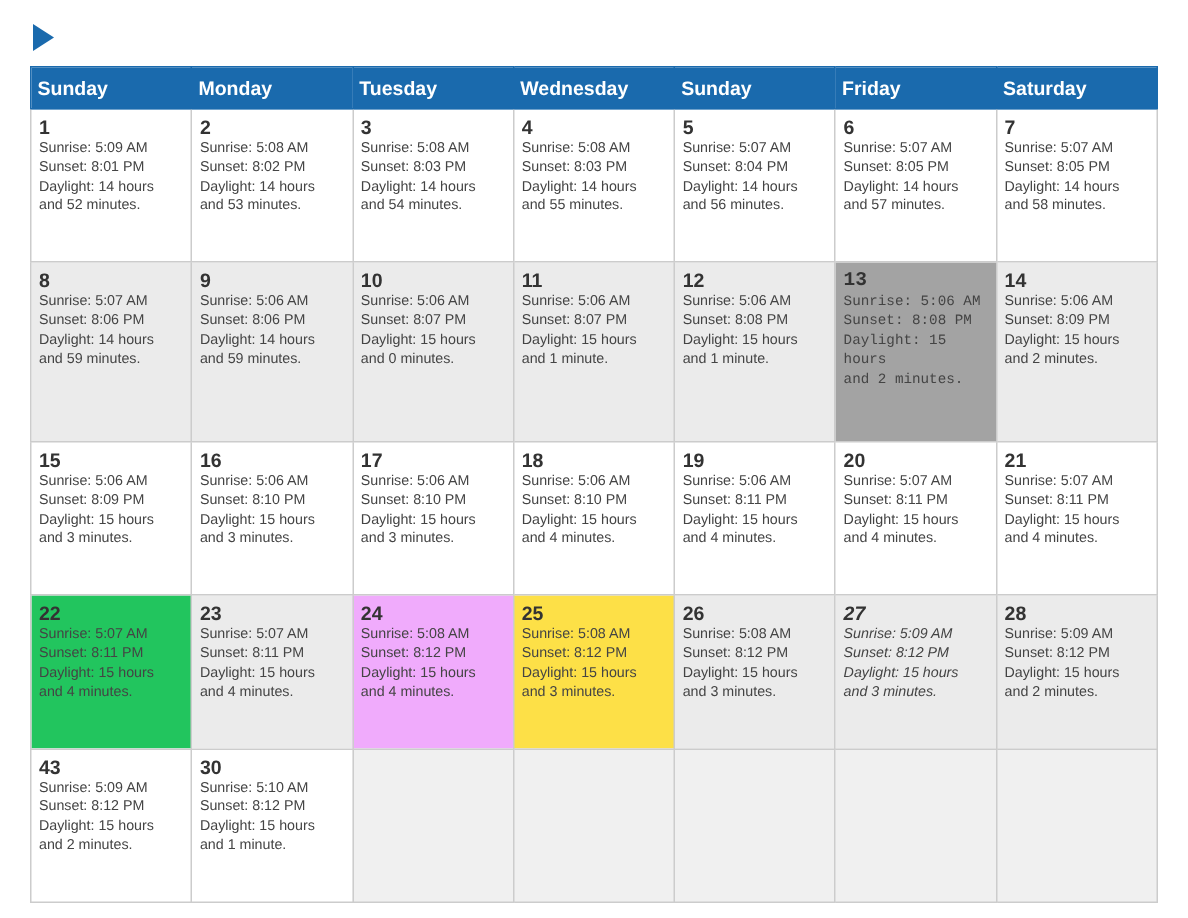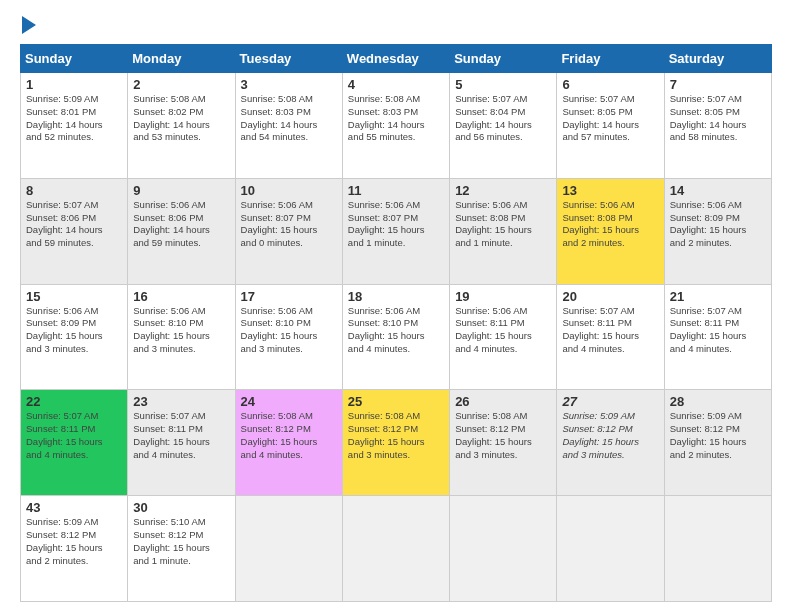--- a/index.html
+++ b/index.html
@@ -219,21 +219,21 @@
 Daylight: 15 hours
 and 1 minute.</div>
           </td>
           <td style="background: rgb(235, 235, 235);">
             <span class="day-num">12</span>
             <div class="day-info" style="white-space: pre-line;">Sunrise: 5:06 AM
 Sunset: 8:08 PM
 Daylight: 15 hours
 and 1 minute.</div>
           </td>
-          <td style="background: #fde047;">
+          <td style="background: #a3a3a3; font-family: Liberation Mono, monospace;">
             <span class="day-num">13</span>
             <div class="day-info" style="white-space: pre-line;">Sunrise: 5:06 AM
 Sunset: 8:08 PM
 Daylight: 15 hours
 and 2 minutes.</div>
           </td>
           <td style="background: rgb(235, 235, 235);">
             <span class="day-num">14</span>
             <div class="day-info" style="white-space: pre-line;">Sunrise: 5:06 AM
 Sunset: 8:09 PM

